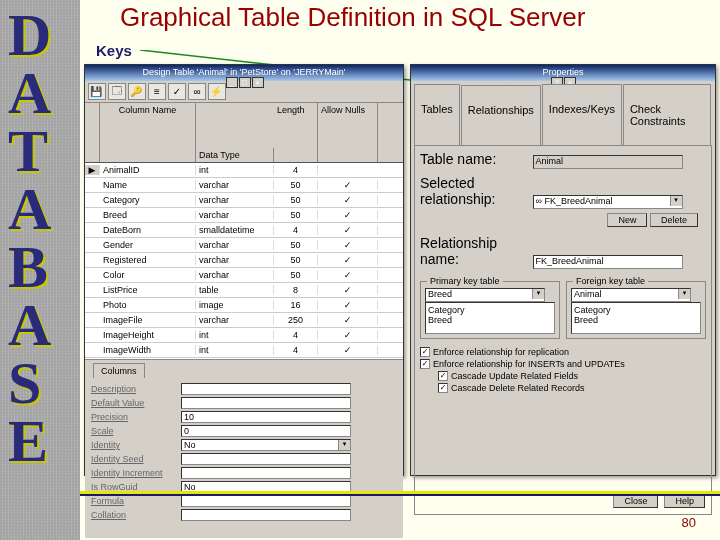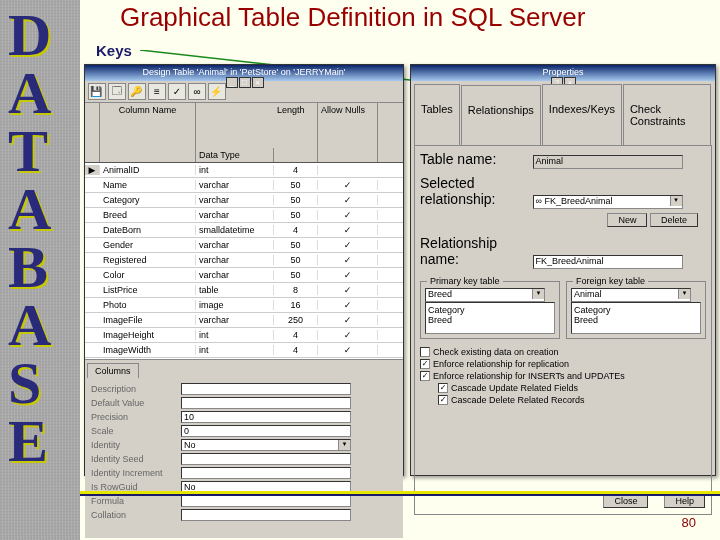--- a/index.html
+++ b/index.html
@@ -21,40 +21,40 @@
   .toolbar { background: #d4d0c8; padding: 2px 3px; display: flex; gap: 2px; border-bottom: 1px solid #888; }
   .tool-icon { width: 18px; height: 17px; border: 1px solid #888; background: #e8e8e0; display: inline-flex; align-items: center; justify-content: center; font-size: 10px; }
   .grid-head { display: flex; background: #d4d0c8; border-bottom: 1px solid #555; }
   .gh { border-right: 1px solid #888; padding: 2px 3px; font-size: 9px; background: #d4d0c8; }
   .gh1 { width: 15px; } .gh2 { width: 96px; text-align: center; } .gh3 { width: 78px; margin-top: 45px; } .gh4 { width: 44px; } .gh5 { width: 60px; }
   .grid-body { background: #fff; overflow-y: auto; height: 196px; }
   .grow { display: flex; border-bottom: 1px solid #ccc; height: 15px; align-items: center; }
   .gc { border-right: 1px solid #ddd; padding: 0 3px; font-size: 9px; white-space: nowrap; overflow: hidden; }
   .gc1 { width: 15px; background: #d4d0c8; text-align: center; } .gc2 { width: 96px; } .gc3 { width: 78px; } .gc4 { width: 44px; text-align: center; } .gc5 { width: 60px; text-align: center; }
   .tabstrip { display: flex; background: #d4d0c8; padding-top: 3px; border-top: 1px solid #888; }
-  .tabitem { padding: 2px 7px; font-size: 9px; border: 1px solid #888; border-bottom: none; background: #d4d0c8; margin-left: 2px; }
+  .tabitem { padding: 2px 7px; font-size: 9px; border: 1px solid #888; border-bottom: none; background: #d4d0c8; margin-left: 8px; }
   .proppanel { background: #d4d0c8; padding: 4px 6px; font-size: 9px; height: 160px; }
   .prow { display: flex; align-items: center; height: 14px; }
-  .plab { width: 90px; color: #666; }
+  .plab { width: 90px; color: #666; text-decoration: underline; }
   .pval { width: 170px; border: 1px inset #888; background: #fff; height: 12px; padding: 0 2px; position: relative; }
   .drop { position: absolute; right: 0; top: 0; width: 12px; height: 10px; background: #d4d0c8; border-left: 1px solid #888; text-align: center; font-size: 7px; }
   .right-win { left: 410px; top: 64px; width: 306px; height: 412px; }
   .tabstrip-r { display: flex; padding: 3px 3px 0; }
   .tabr { padding: 18px 6px; font-size: 11px; border: 1px solid #888; background: #d4d0c8; margin-right: 1px; border-bottom:none; }
   .tabr.sel { background: #d4d0c8; position: relative; top: 1px; }
   .pp-body { border: 1px solid #888; margin: 0 3px 3px; padding: 5px; height: 370px; position: relative; }
   .lab { font-size: 14px; display: inline-block; }
   .ed { border: 1px inset #888; background: #fff; height: 14px; font-size: 9px; padding: 0 2px; display: inline-block; position: relative; }
   .btn { border: 1px outset #888; background: #d4d0c8; font-size: 9px; padding: 1px 10px; display: inline-block; }
   .grp { border: 1px solid #888; position: relative; margin-top: 6px; padding: 6px 4px 4px; }
   .grp-t { position: absolute; top: -6px; left: 6px; background: #d4d0c8; padding: 0 3px; font-size: 9px; }
   .list { border: 1px inset #888; background: #fff; height: 32px; font-size: 9px; padding: 2px; }
   .cb { font-size: 9px; display: flex; align-items: center; gap: 3px; margin: 2px 0; }
   .cbx { width: 10px; height: 10px; border: 1px inset #888; background: #fff; text-align: center; line-height: 8px; font-size: 8px; }
-  .btm-btns { position: absolute; right: 6px; bottom: 6px; display: flex; gap: 16px; }
+  .btm-btns { position: absolute; right: 6px; bottom: 6px; display: flex; gap: 6px; }
 </style>
 </head>
 <body>
 
 <div class="slide">
   <div class="texture-strip"></div>
   <div class="db-letters">
     <span>D</span>
       <span>A</span>
       <span>T</span>
@@ -280,24 +280,20 @@
           <div class="grp-t">Foreign key table</div>
           <span class="ed" style="width:120px"><span>Animal</span><span class="drop">▾</span></span>
           <div class="list">
             <div>Category</div>
               <div>Breed</div>
           </div>
         </div>
       </div>
       <div id="checks" style="margin-top:8px">
           <div class="cb">
-            <span class="cbx"></span>
-            <span>Check existing data on creation</span>
-          </div>
-          <div class="cb">
             <span class="cbx">✓</span>
             <span>Enforce relationship for replication</span>
           </div>
           <div class="cb">
             <span class="cbx">✓</span>
             <span>Enforce relationship for INSERTs and UPDATEs</span>
           </div>
           <div class="cb" style="margin-left: 18px;">
             <span class="cbx">✓</span>
             <span>Cascade Update Related Fields</span>

